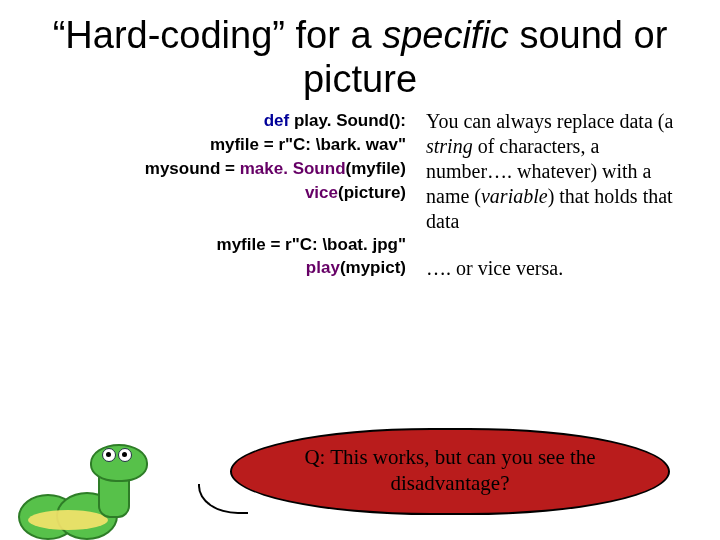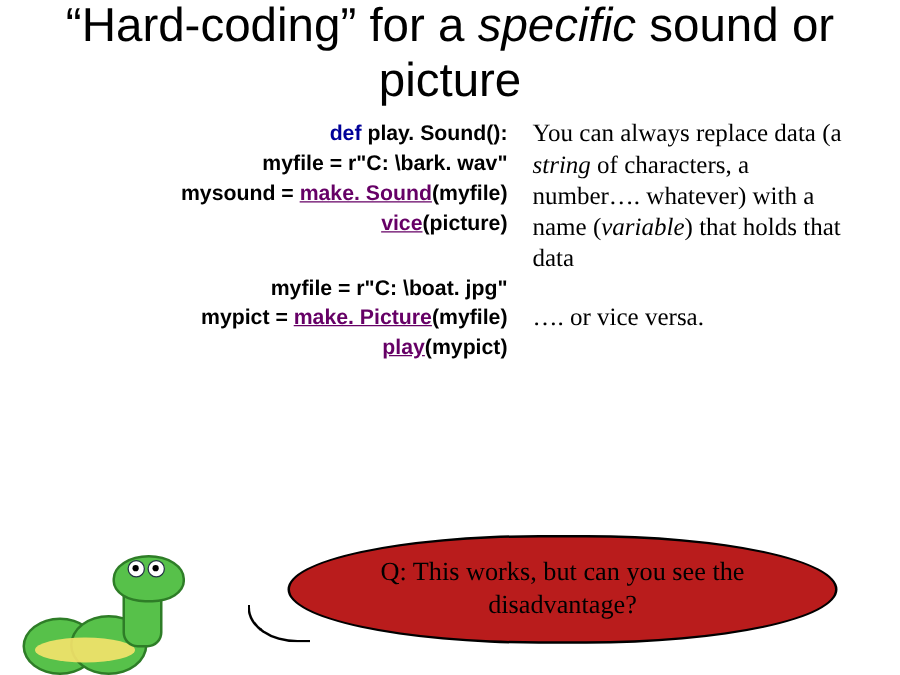--- a/index.html
+++ b/index.html
@@ -15,20 +15,21 @@
   .slide {
     position: relative;
     width: 720px;
     height: 540px;
     box-sizing: border-box;
   }
   .title {
     text-align: center;
     font-size: 38px;
     line-height: 1.15;
+    padding-top: 14px;
     font-weight: normal;
   }
   .title .italic { font-style: italic; }
   .columns {
     display: flex;
     flex-direction: row;
     padding: 8px 30px 0 36px;
     gap: 20px;
   }
   .left {
@@ -36,21 +37,21 @@
     font-family: Verdana, Geneva, sans-serif;
     font-weight: bold;
     font-size: 17px;
     line-height: 1.4;
     color: #000;
     text-align: right;
   }
   .left .block { margin-bottom: 28px; }
   .left .indent { margin-left: 22px; }
   .kw   { color: #000099; }
-  .call { color: #660066; text-decoration: underline; }
+  .call { color: #660066; }
   .right {
     flex: 1;
     font-family: "Times New Roman", Times, serif;
     font-size: 20px;
     line-height: 1.25;
   }
   .right .p1 { margin-bottom: 22px; }
   .right .italic { font-style: italic; }
 
   
@@ -168,21 +169,20 @@
 
     <div class="left">
       <div class="block">
         <div><span class="kw">def</span><span> play. Sound():</span></div>
         <div class="indent">myfile = r"C: \bark. wav"</div>
         <div class="indent"><span>mysound = </span><span class="call">make. Sound</span><span>(myfile)</span></div>
         <div class="indent"><span class="call">vice</span><span>(picture)</span></div>
       </div>
       <div class="block">
         <div class="indent">myfile = r"C: \boat. jpg"</div>
-        <div class="indent"><span>mypict = </span><span class="call">make. Picture</span><span>(myfile)</span></div>
         <div class="indent"><span class="call">play</span><span>(mypict)</span></div>
       </div>
     </div>
 
     <div class="right">
       <div class="p1">
         <span>You can always replace data (a </span><span class="italic">string</span><span> of characters, a number…. whatever) with a name (</span><span class="italic">variable</span><span>) that holds that data</span>
       </div>
       <div>…. or vice versa.</div>
     </div>

